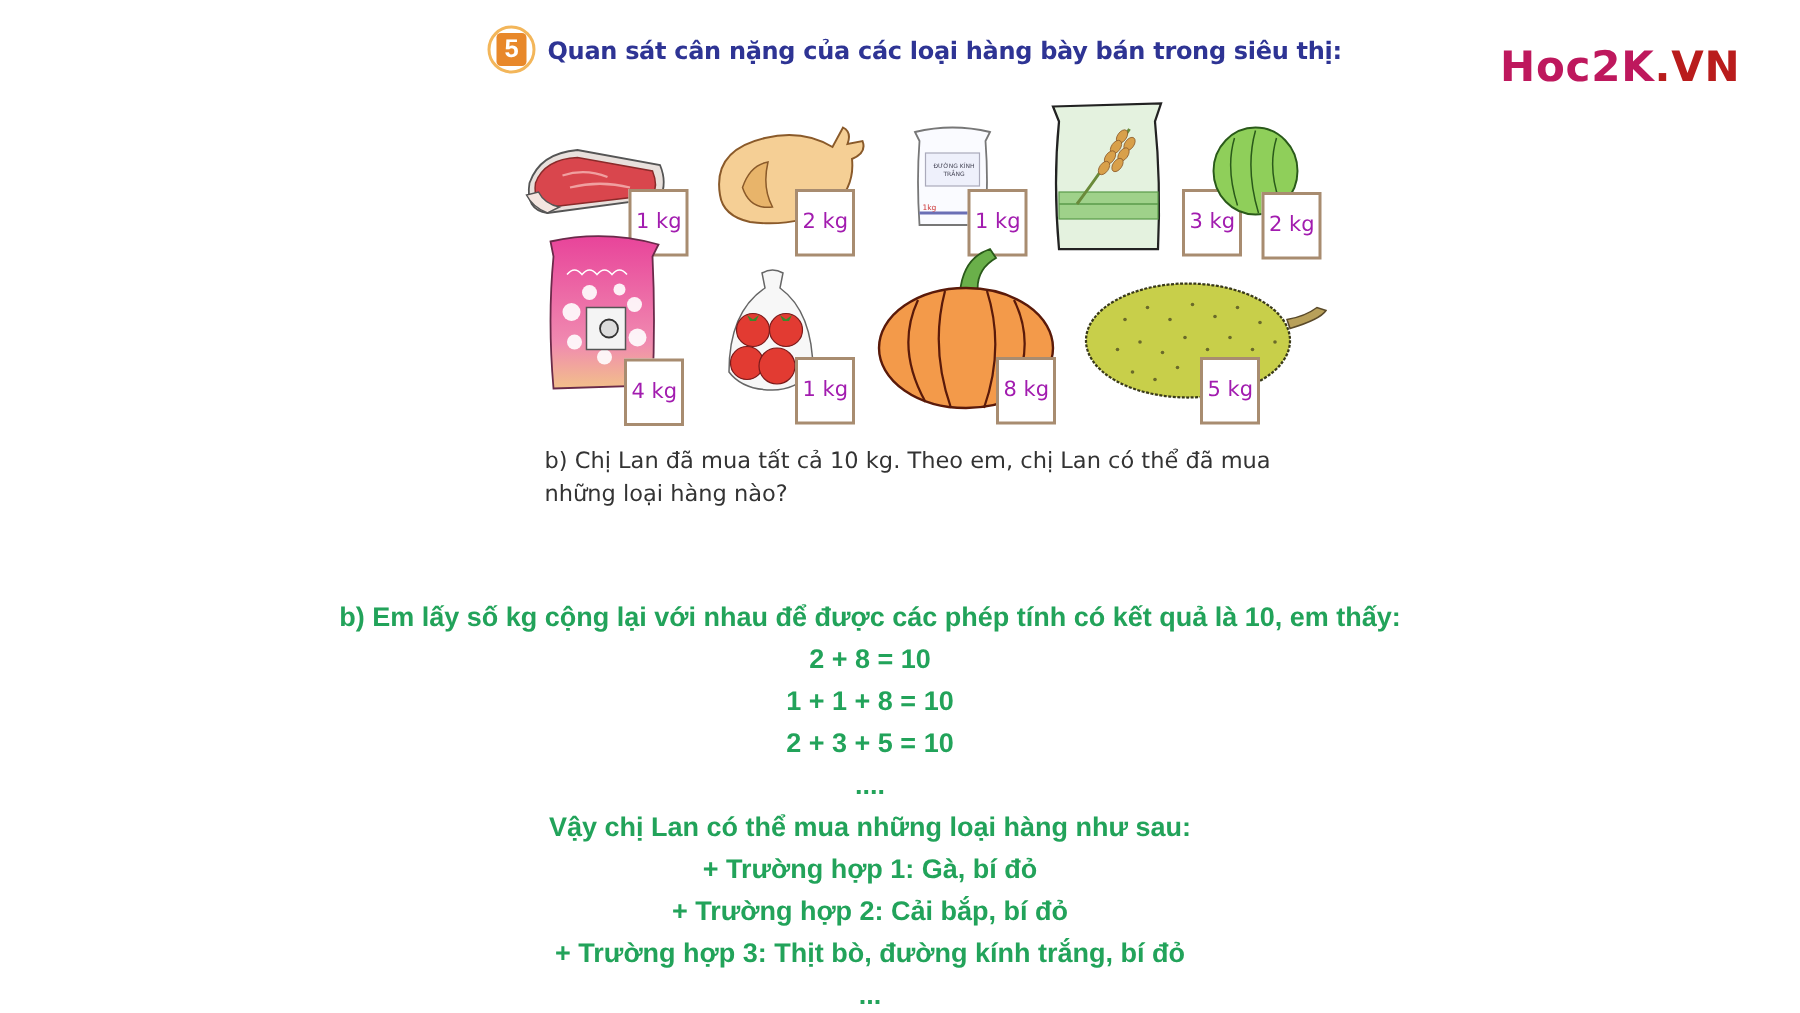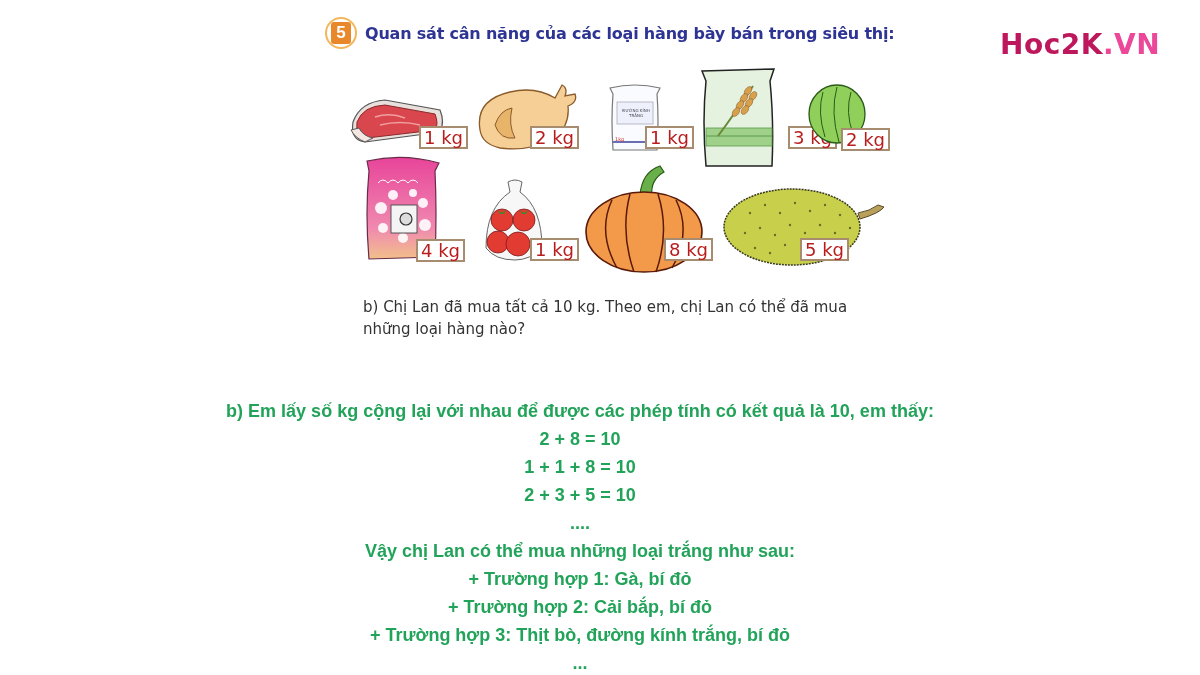--- a/index.html
+++ b/index.html
@@ -1,29 +1,29 @@
 <!DOCTYPE html>
 <html><head>
 <meta charset="utf-8">
 <style>
   * { box-sizing: border-box; margin: 0; padding: 0; }
   html, body { width: 1200px; height: 675px; background: #ffffff; overflow: hidden; }
   body { position: relative; font-family: "Liberation Sans", "DejaVu Sans", sans-serif; }
 
   .logo { position: absolute; left: 1000px; top: 28px; font-family: "DejaVu Sans", sans-serif; font-weight: bold; font-size: 28px; letter-spacing: 0.5px; }
   .logo .l1 { color: #be185d; }
-  .logo .l2 { color: #ec4899; text-align: right; }
+  .logo .l2 { color: #b91c1c; text-align: right; }
 
   .problem-header { position: absolute; left: 325px; top: 17px; display: flex; align-items: center; gap: 8px; }
   .num-badge { width: 32px; height: 32px; border-radius: 50%; border: 2px solid #f3b65a; display: flex; align-items: center; justify-content: center; }
   .num-badge span { display: block; width: 20px; height: 22px; background: #e8882a; color: #fff; font-weight: bold; font-size: 17px; line-height: 22px; text-align: center; border-radius: 3px; }
   .problem-title { color: #2e3494; font-size: 16px; font-weight: bold; font-family: "DejaVu Sans", sans-serif; letter-spacing: -0.2px; }
 
   .item { position: absolute; }
-  .kg { position: absolute; background: #fff; border: 2px solid #a88c70; font-family: "DejaVu Sans", sans-serif; font-size: 18px; color: #b91c1c; padding: 1px 3px; line-height: 17px; white-space: nowrap; }
+  .kg { position: absolute; background: #fff; border: 2px solid #a88c70; font-family: "DejaVu Sans", sans-serif; font-size: 14px; color: #a21caf; padding: 12px 3px; line-height: 17px; white-space: nowrap; }
 
   .questions { position: absolute; left: 363px; top: 292px; width: 540px; font-family: "DejaVu Sans", sans-serif; font-size: 15px; color: #333; line-height: 22px; }
   .questions p { margin-bottom: 2px; }
 
   .answer { position: absolute; left: 0; width: 1160px; text-align: center; color: #22a35a; font-weight: bold; font-family: "Liberation Sans", sans-serif; font-size: 18px; }
   .answer-line { height: 28px; line-height: 28px; }
 </style>
 </head>
 <body>
 
@@ -178,18 +178,18 @@
   <p style="margin-top:4px; margin-bottom:0;">b) Chị Lan đã mua tất cả 10 kg. Theo em, chị Lan có thể đã mua</p>
   <p>những loại hàng nào?</p>
 </div>
 
 <div class="answer" style="top:397px;">
   <div class="answer-line">b) Em lấy số kg cộng lại với nhau để được các phép tính có kết quả là 10, em thấy:</div>
   <div class="answer-line">2 + 8 = 10</div>
   <div class="answer-line">1 + 1 + 8 = 10</div>
   <div class="answer-line">2 + 3 + 5 = 10</div>
   <div class="answer-line">....</div>
-  <div class="answer-line">Vậy chị Lan có thể mua những loại trắng như sau:</div>
+  <div class="answer-line">Vậy chị Lan có thể mua những loại hàng như sau:</div>
   <div class="answer-line">+ Trường hợp 1: Gà, bí đỏ</div>
   <div class="answer-line">+ Trường hợp 2: Cải bắp, bí đỏ</div>
   <div class="answer-line">+ Trường hợp 3: Thịt bò, đường kính trắng, bí đỏ</div>
   <div class="answer-line">...</div>
 </div>
 
 </body></html>

